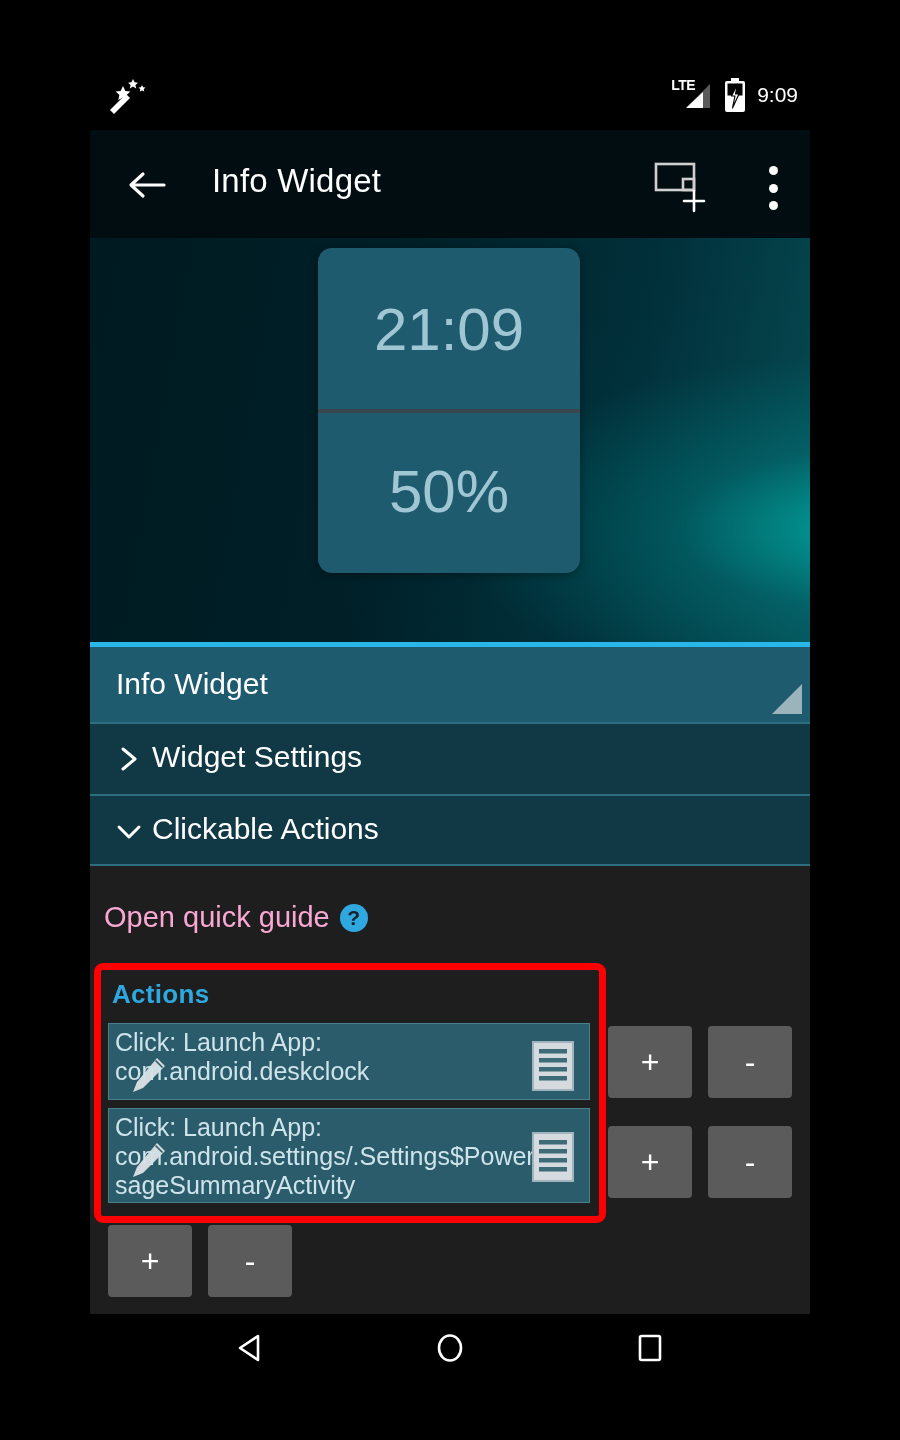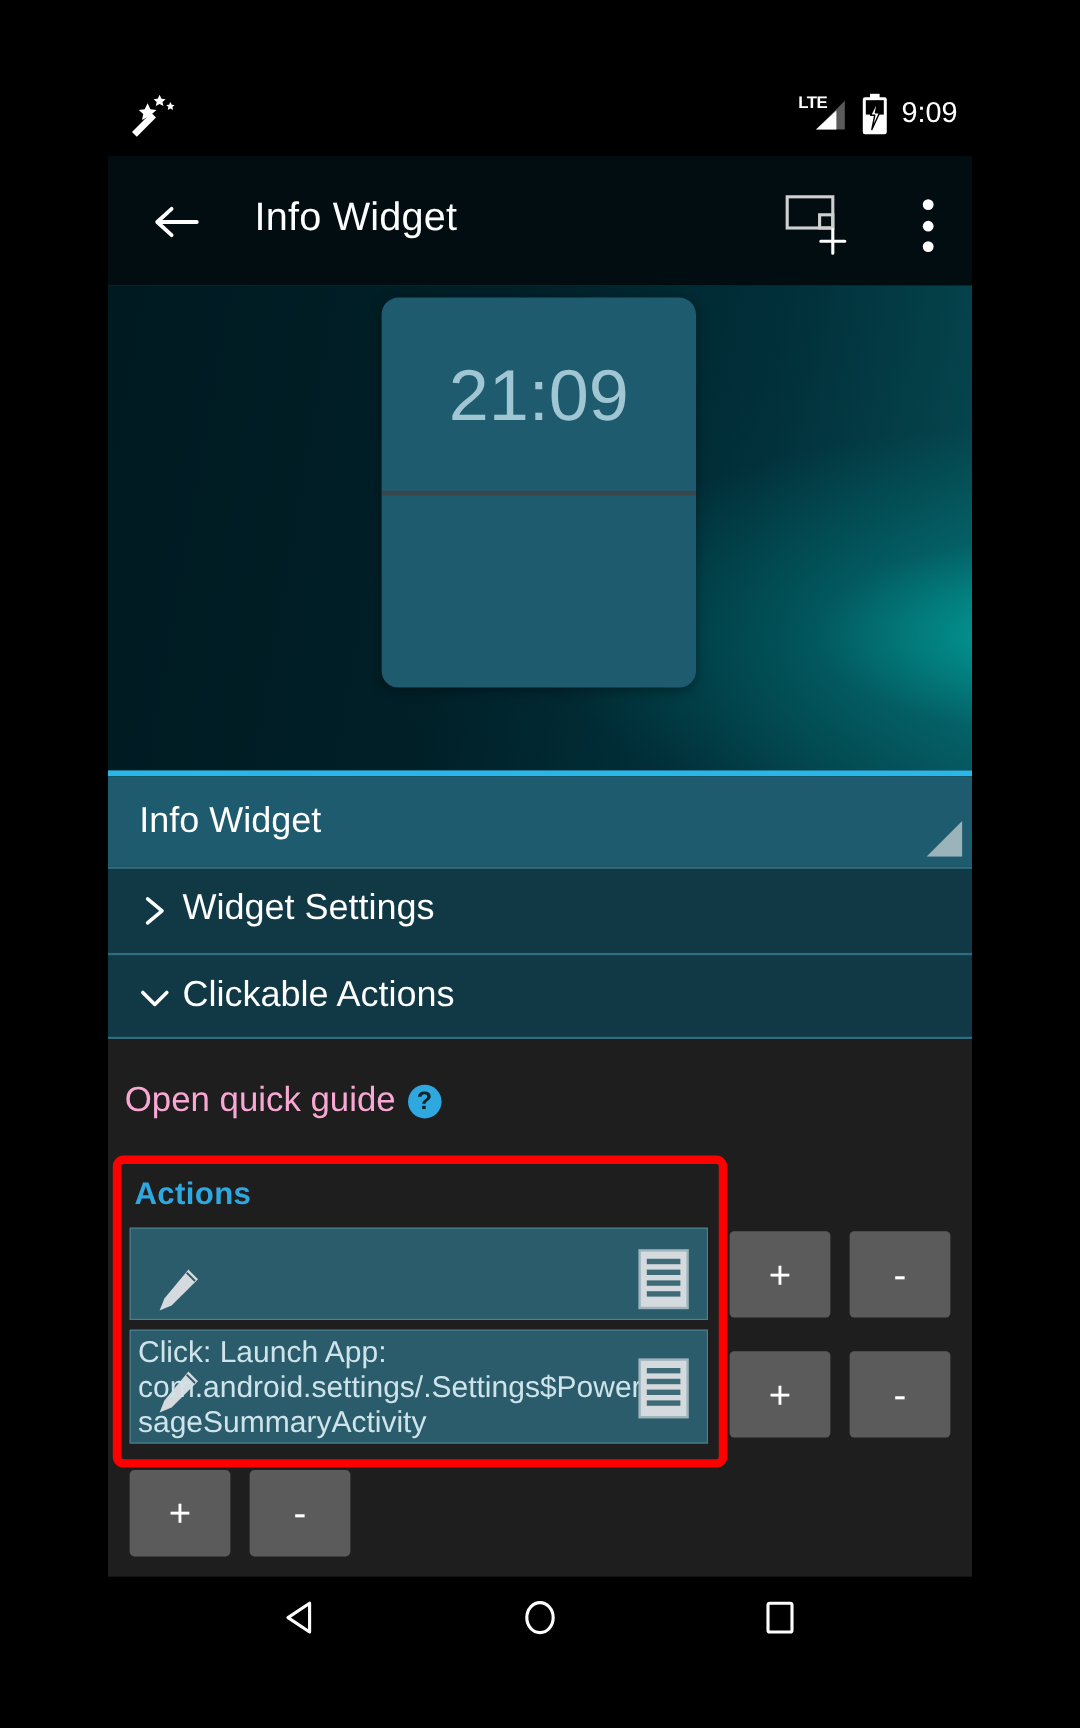--- a/index.html
+++ b/index.html
@@ -76,21 +76,21 @@
     top: 6px;
     width: 28px;
     height: 28px;
   }
   .batt {
     position: relative;
     width: 24px;
     height: 34px;
   }
   .clock-txt {
-    font-size: 24px;
+    font-size: 21px;
     color: #ffffff;
     font-weight: normal;
     letter-spacing: 0px;
     line-height: 34px;
   }
 
   
   .appbar {
     position: absolute;
     left: 0; top: 70px;
@@ -140,21 +140,21 @@
     background: #ffffff;
   }
 
   
   .preview {
     position: absolute;
     left: 0; top: 178px;
     width: 720px;
     height: 404px;
     overflow: hidden;
-    background: #404040;
+    background: #4d7c0f;
   }
   .preview-bg {
     position: absolute;
     left: 0; top: 0;
     width: 720px;
     height: 404px;
     background:
       radial-gradient(120% 90% at 108% 72%, rgba(0,190,180,0.75) 0%, rgba(0,150,150,0.32) 22%, rgba(0,70,80,0.06) 48%, rgba(0,0,0,0) 66%),
       linear-gradient(100deg, #001a21 0%, #002028 42%, #01303a 72%, #064a52 100%);
   }
@@ -454,20 +454,23 @@
       </div>
     </div>
 
     <div class="preview">
       <div class="preview-bg"></div>
       <div class="widget-card">
         <div class="widget-half">
           <span class="widget-val">21:09</span>
         </div>
         <div class="widget-divider"></div>
+        <div class="widget-half">
+          <span class="widget-val">50%</span>
+        </div>
       </div>
     </div>
 
     <div class="accent-line"></div>
 
     <div class="row-widgetname">
       <div class="label">Info Widget</div>
       <div class="resize-handle">
         <svg viewBox="0 0 30 30" width="30" height="30">
           <path d="M30 0 L30 30 L0 30 Z" fill="#9bb3ba"></path>
@@ -499,20 +502,21 @@
       <div class="quickguide">
         <span class="qg-text">Open quick guide</span>
         <span class="qg-icon">?</span>
       </div>
 
       <div class="highlight-box"></div>
 
       <div class="actions-title">Actions</div>
 
       <div class="action-row a1">
+        <div class="action-text">Click: Launch App: com.android.deskclock</div>
         <div class="pencil-icon">
           <svg viewBox="0 0 38 38" width="38" height="38">
             <path d="M28 2 L36 10 L14 32 L4 36 L8 26 Z" fill="#d4dade"></path>
             <path d="M26.5 4.5 L33.5 11.5" stroke="#2a5c6b" stroke-width="1.6"></path>
           </svg>
         </div>
         <div class="doc-icon">
           <svg viewBox="0 0 44 52" width="44" height="52">
             <rect x="2" y="2" width="40" height="48" fill="#d4dade" stroke="#9fb4bc" stroke-width="2"></rect>
             <rect x="8" y="9" width="28" height="4.5" fill="#3d6b78"></rect>

